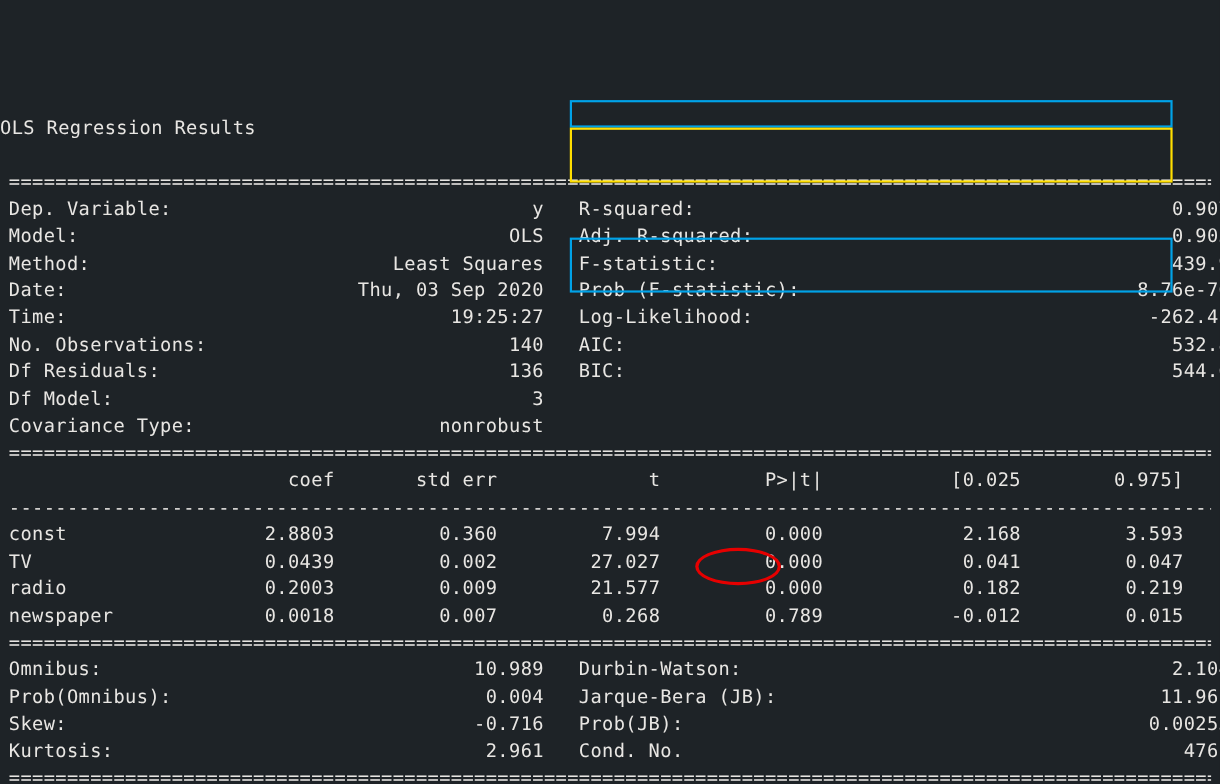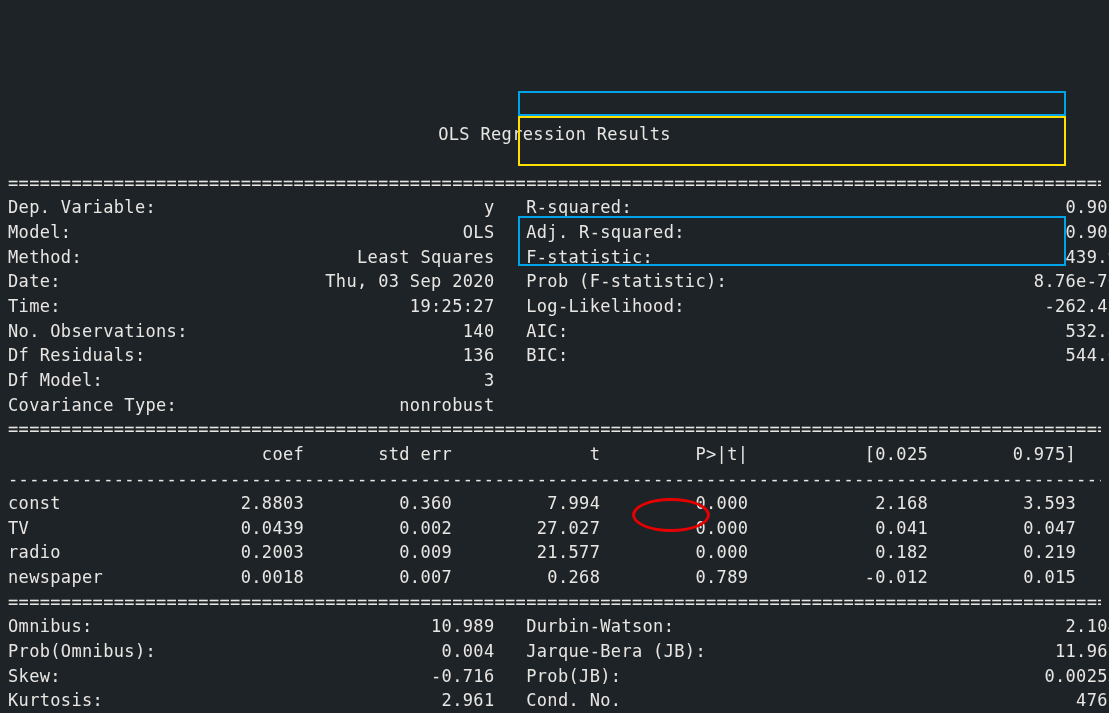--- a/index.html
+++ b/index.html
@@ -11,23 +11,22 @@
       font-family: "Menlo", "Consolas", "DejaVu Sans Mono", monospace;
       font-size: 17px;
       line-height: 1.45;
       width: 1109px;
       height: 713px;
       overflow: hidden;
       letter-spacing: 0.02em;
       white-space: pre;
     }
     .title {
-      text-align: center;
+      text-align: left;
       padding-top: 6px;
-      margin-top: 17px;
     }
     .content { padding: 0 8px 0 8px; }
     .fullrule, .dashrule { overflow: hidden; }
     
     .hl-box { position: absolute; border: 2.5px solid; pointer-events: none; }
     .hl-blue  { border-color: #00a2e8; }
     .hl-yellow{ border-color: #ffde00; }
     .circle {
       position: absolute;
       border: 3px solid #e60000;

